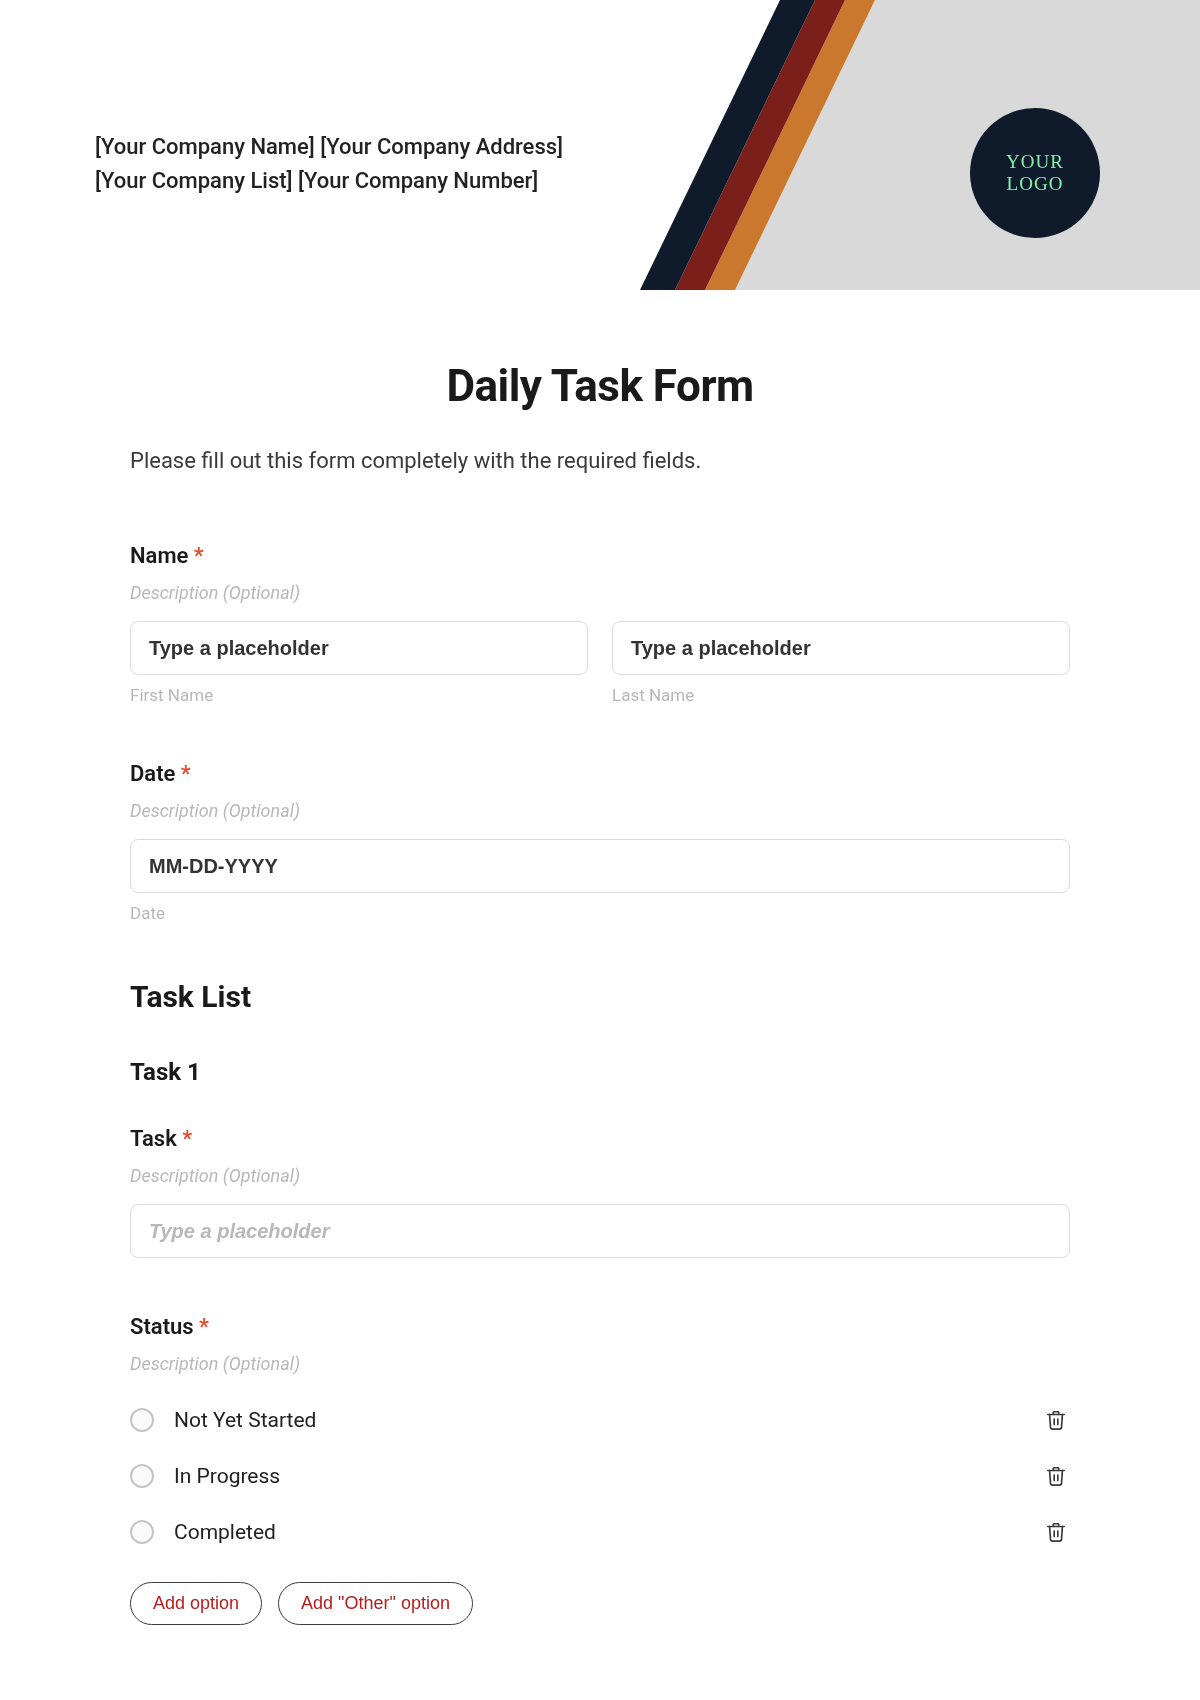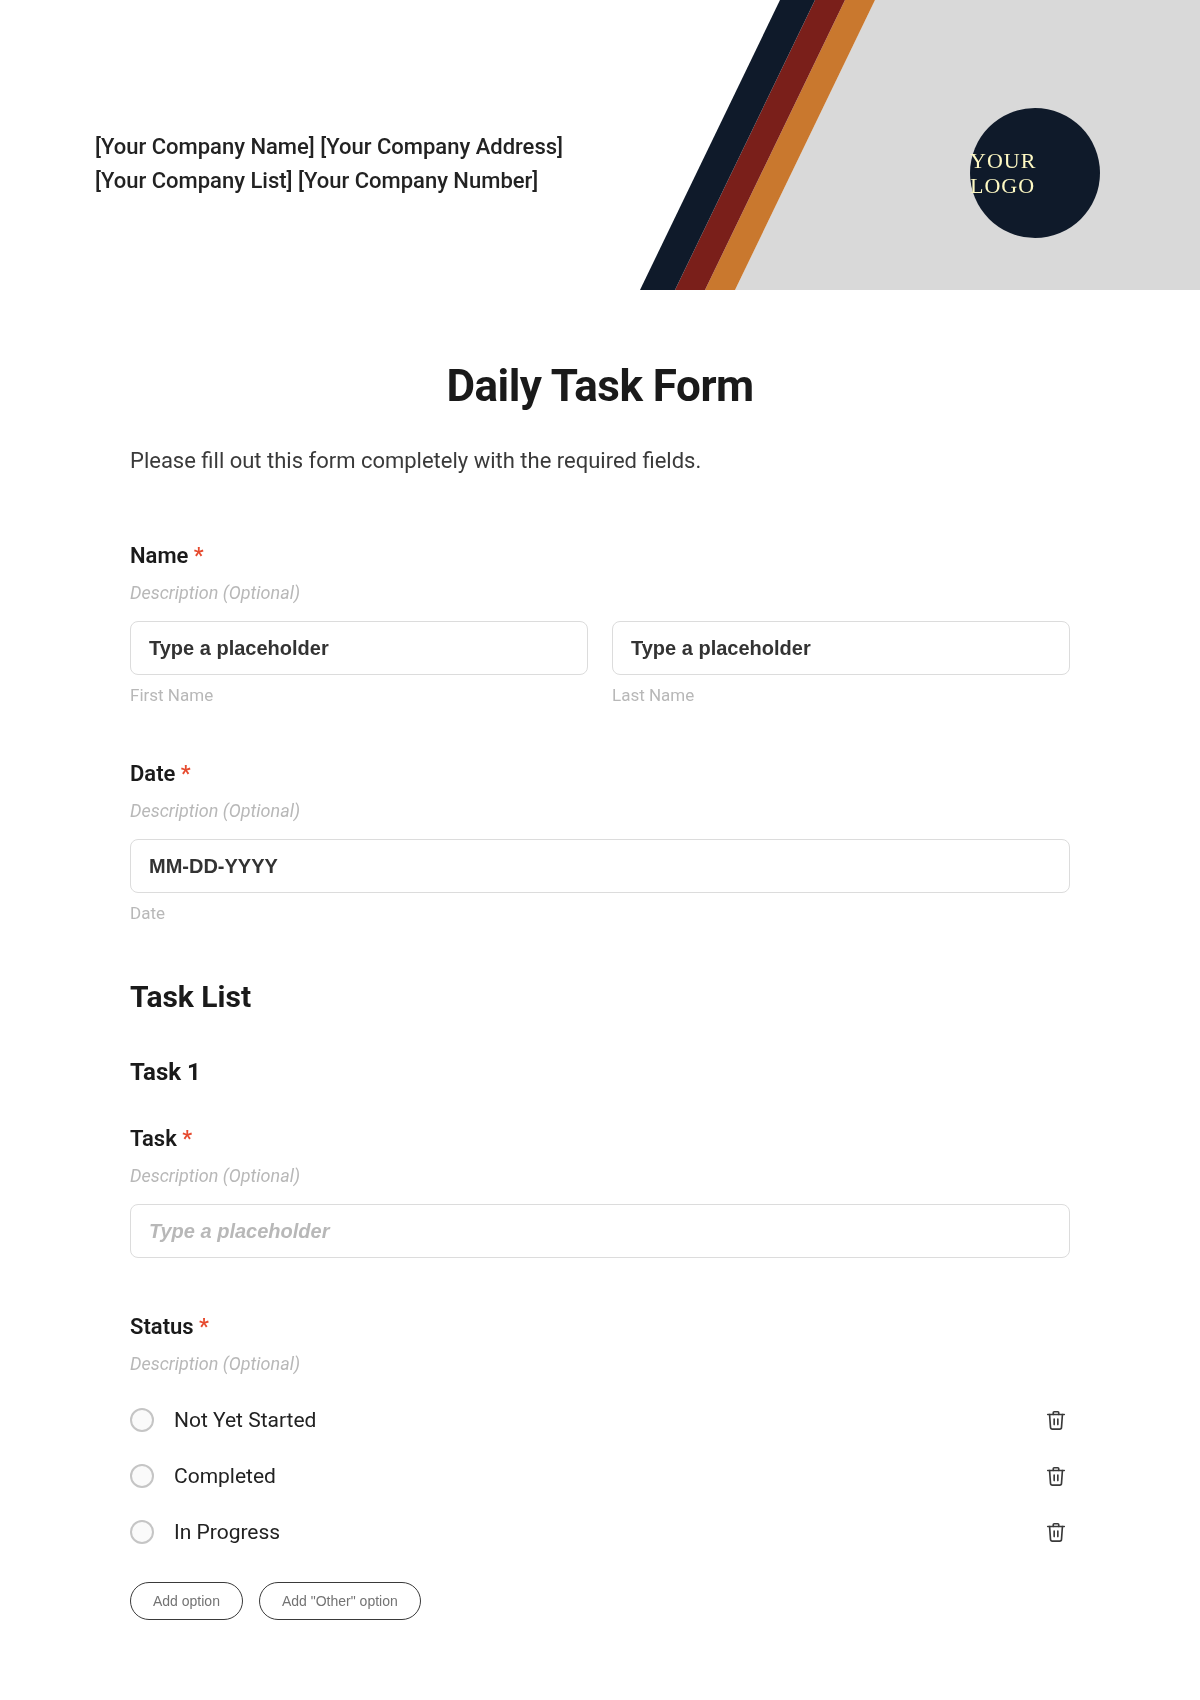--- a/index.html
+++ b/index.html
@@ -21,27 +21,27 @@
   }
   .header-decor svg { display: block; }
   .logo-circle {
     position: absolute;
     top: 108px;
     right: 100px;
     width: 130px;
     height: 130px;
     border-radius: 50%;
     background: #0f1a2a;
-    color: #fef9c3;
+    color: #86efac;
     display: flex;
     flex-direction: column;
-    align-items: flex-start;
+    align-items: center;
     justify-content: center;
     font-family: Georgia, "Times New Roman", serif;
-    font-size: 22px;
+    font-size: 19px;
     line-height: 1.15;
     letter-spacing: 1px;
     text-align: center;
   }
   .company-info {
     position: absolute;
     top: 130px;
     left: 95px;
     font-size: 22px;
     line-height: 1.55;
@@ -148,22 +148,22 @@
   .btn-row {
     display: flex;
     gap: 16px;
     margin-top: 22px;
   }
   .pill-btn {
     border: 1.5px solid #3a3a3a;
     background: #fff;
     border-radius: 999px;
     padding: 10px 22px;
-    font-size: 14px;
-    color: #737373;
+    font-size: 18px;
+    color: #b91c1c;
     cursor: pointer;
   }
 </style>
 </head>
 <body>
 
 <div class="header-decor">
   <svg width="560" height="290" viewBox="0 0 560 290">
     <polygon points="235,0 560,0 560,290 95,290" fill="#d9d9d9"></polygon>
     <polygon points="205,0 235,0 95,290 65,290" fill="#c9782e"></polygon>
@@ -242,43 +242,43 @@
             <polyline points="3 6 5 6 21 6"></polyline>
             <path d="M19 6l-1 14a2 2 0 0 1-2 2H8a2 2 0 0 1-2-2L5 6"></path>
             <path d="M10 11v6M14 11v6"></path>
             <path d="M9 6V4a1 1 0 0 1 1-1h4a1 1 0 0 1 1 1v2"></path>
           </svg>
       </span>
     </div>
 
     <div class="radio-row">
       <span class="radio-circle"></span>
+      <span class="radio-label">In Progress</span>
+      <span class="trash-btn">
+        <svg width="22" height="22" viewBox="0 0 24 24" fill="none" stroke="currentColor" stroke-width="1.8" stroke-linecap="round" stroke-linejoin="round">
+            <polyline points="3 6 5 6 21 6"></polyline>
+            <path d="M19 6l-1 14a2 2 0 0 1-2 2H8a2 2 0 0 1-2-2L5 6"></path>
+            <path d="M10 11v6M14 11v6"></path>
+            <path d="M9 6V4a1 1 0 0 1 1-1h4a1 1 0 0 1 1 1v2"></path>
+          </svg>
+      </span>
+    </div>
+
+    <div class="radio-row">
+      <span class="radio-circle"></span>
       <span class="radio-label">Completed</span>
       <span class="trash-btn">
         <svg width="22" height="22" viewBox="0 0 24 24" fill="none" stroke="currentColor" stroke-width="1.8" stroke-linecap="round" stroke-linejoin="round">
             <polyline points="3 6 5 6 21 6"></polyline>
             <path d="M19 6l-1 14a2 2 0 0 1-2 2H8a2 2 0 0 1-2-2L5 6"></path>
             <path d="M10 11v6M14 11v6"></path>
             <path d="M9 6V4a1 1 0 0 1 1-1h4a1 1 0 0 1 1 1v2"></path>
           </svg>
       </span>
     </div>
 
-    <div class="radio-row">
-      <span class="radio-circle"></span>
-      <span class="radio-label">In Progress</span>
-      <span class="trash-btn">
-        <svg width="22" height="22" viewBox="0 0 24 24" fill="none" stroke="currentColor" stroke-width="1.8" stroke-linecap="round" stroke-linejoin="round">
-            <polyline points="3 6 5 6 21 6"></polyline>
-            <path d="M19 6l-1 14a2 2 0 0 1-2 2H8a2 2 0 0 1-2-2L5 6"></path>
-            <path d="M10 11v6M14 11v6"></path>
-            <path d="M9 6V4a1 1 0 0 1 1-1h4a1 1 0 0 1 1 1v2"></path>
-          </svg>
-      </span>
-    </div>
-
     <div class="btn-row">
       <button class="pill-btn">Add option</button>
       <button class="pill-btn">Add "Other" option</button>
     </div>
   </div>
 
 </div>
 
 </body></html>

